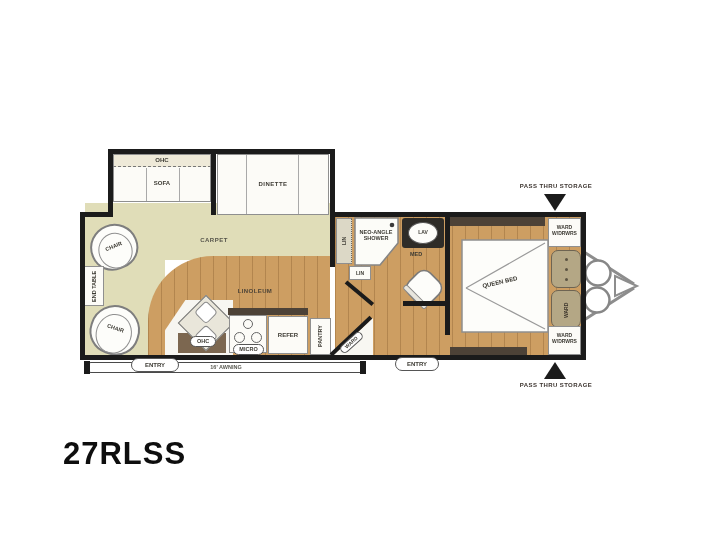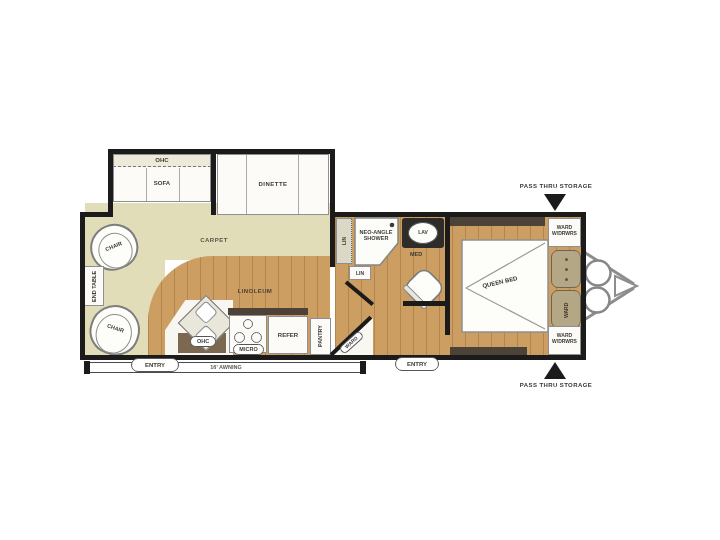--- a/index.html
+++ b/index.html
@@ -178,14 +178,15 @@
   </div>
   <div class="pill" style="left:395px;top:357px;width:44px;height:14px;border-width:1.3px;z-index:42;">
     <span class="lbl" style="position:static;font-size:6px;">ENTRY</span>
   </div>
 
   <div class="lbl" style="left:500px;top:183px;width:112px;letter-spacing:.4px;color:#3b332e;">PASS THRU STORAGE</div>
   <div class="tri" style="left:544px;top:194px;border-left:11px solid transparent;border-right:11px solid transparent;border-top:17px solid #1b1b1b;"></div>
   <div class="tri" style="left:544px;top:362px;border-left:11px solid transparent;border-right:11px solid transparent;border-bottom:17px solid #1b1b1b;"></div>
   <div class="lbl" style="left:500px;top:382px;width:112px;letter-spacing:.4px;color:#3b332e;">PASS THRU STORAGE</div>
 
+  <div class="title" style="left:63px;top:436px;">27RLSS</div>
 
 </div>
 
 </body></html>

